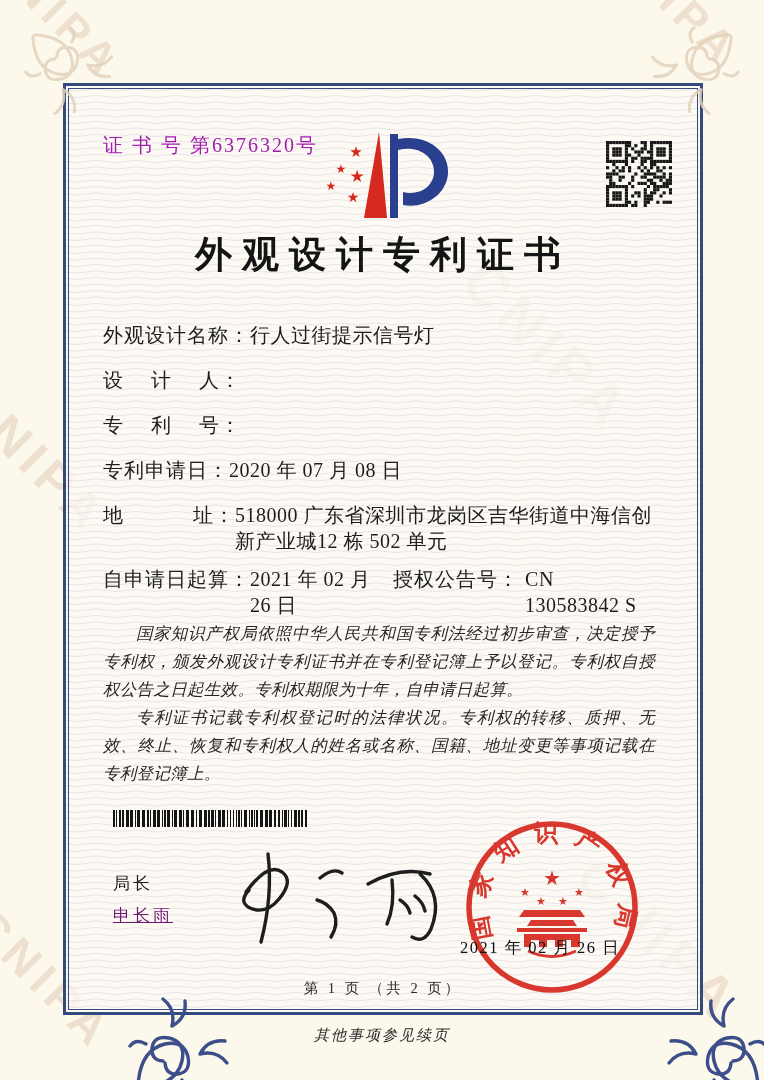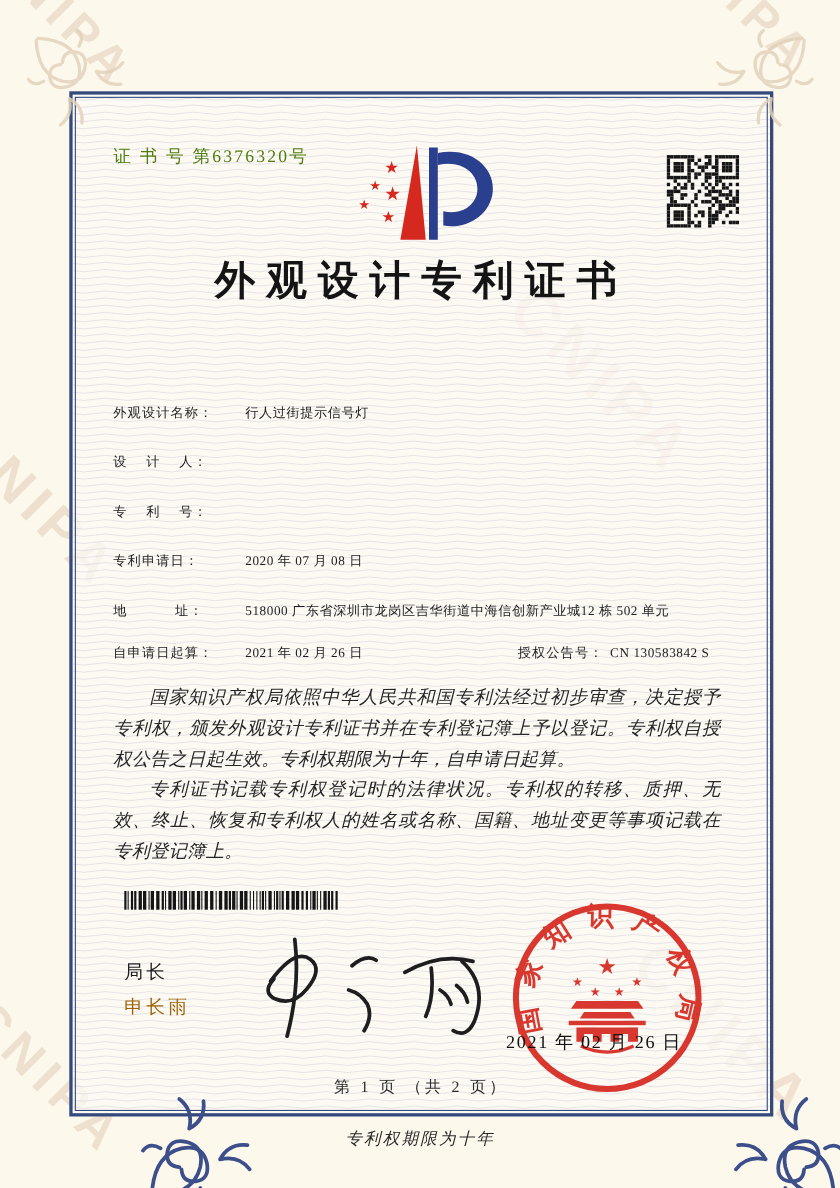--- a/index.html
+++ b/index.html
@@ -41,51 +41,51 @@
     z-index:2;
   }
   .cert::after {
     content:""; position:absolute; inset:2px;
     border:1px solid #34497e; pointer-events:none;
   }
   .guilloche { position:absolute; inset:0; z-index:0; pointer-events:none; }
   .cert > .item { position:absolute; z-index:3; }
 
   
-  .cert-number { left:37px; top:46px; font-size:16px; letter-spacing:2px; color:#4d7c0f; }
+  .cert-number { left:37px; top:46px; font-size:20px; letter-spacing:2px; color:#a21caf; }
   .logo  { left:245px; top:44px; width:150px; height:104px; }
   .qr    { left:540px; top:55px; width:66px; height:66px; }
   .title {
     left:0; top:144px; width:100%;
     text-align:center; font-size:37px; font-weight:bold;
     letter-spacing:10px; color:#141414;
   }
 
   
-  .fields { left:37px; top:236px; width:552px; font-size:12px; color:#1d1d1d;margin-top:40px; }
+  .fields { left:37px; top:236px; width:552px; font-size:20px; color:#1d1d1d; }
   .frow { display:flex; align-items:flex-start; margin-bottom:19px; line-height:26px; }
   .flabel { min-width:120px; white-space:nowrap; letter-spacing:1px; }
   .fvalue { flex:1; letter-spacing:.5px; }
   .frow.addr { margin-bottom:12px; }
   .frow.grant2 { justify-content:space-between; }
   .grant-group { display:flex; line-height:26px; }
 
   
   .body-text {
     left:37px; top:534px; width:552px;
     font-size:16.5px; font-style:italic; line-height:28px;
     text-align:justify; color:#262626; letter-spacing:.3px;
   }
   .body-text p { text-indent:2em; }
 
   
   .barcode { left:47px; top:724px; width:198px; height:17px; font-size:0; }
   .barcode span { display:inline-block; height:100%; background:#151515; vertical-align:top; }
   .sig-title { left:47px; top:786px; font-size:17px; letter-spacing:3px; color:#1c1c1c; }
-  .sig-name  { left:47px; top:818px; font-size:17px; letter-spacing:3px; color:#a16207; }
+  .sig-name  { left:47px; top:818px; font-size:17px; letter-spacing:3px; color:#701a75;text-decoration:underline; }
   .sig-script { left:150px; top:752px; width:248px; height:112px; }
 
   
   .seal { left:397px; top:732px; width:178px; height:178px; }
   .seal-date {
     left:394px; top:851px; width:258px;
     font-size:16.5px; letter-spacing:1.5px; color:#111; z-index:4;
     white-space:nowrap;
   }
 
@@ -595,21 +595,21 @@
     </svg>
 </div>
 
 <svg class="fl fl-tl" viewBox="0 0 104 104">
     <use href="#flourish"></use>
   </svg>
 <svg class="fl fl-tr" viewBox="0 0 104 104">
     <use href="#flourish"></use>
   </svg>
 
-<div class="cont-note">专利权期限为十年</div>
+<div class="cont-note">其他事项参见续页</div>
 
 <svg width="0" height="0" style="position:absolute">
   <symbol id="flourish" viewBox="0 0 104 104">
     <g fill="none" stroke="currentColor" stroke-width="3.4" stroke-linecap="round">
       <path d="M92,94 q-36,-2 -42,-27 q-4,-19 13,-23 q15,-3 17,10 q1,12 -11,13"></path>
       <path d="M94,92 q-2,-36 -27,-42 q-19,-4 -23,13 q-3,15 10,17 q12,1 13,-11"></path>
       <path d="M60,32 q-4,-17 9,-27 m-9,27 q-15,-8 -13,-25"></path>
       <path d="M32,60 q-17,-4 -27,9 m27,-9 q-8,-15 -25,-13"></path>
       <path d="M86,50 q10,-6 16,2 m-52,34 q-6,10 2,16"></path>
     </g>

